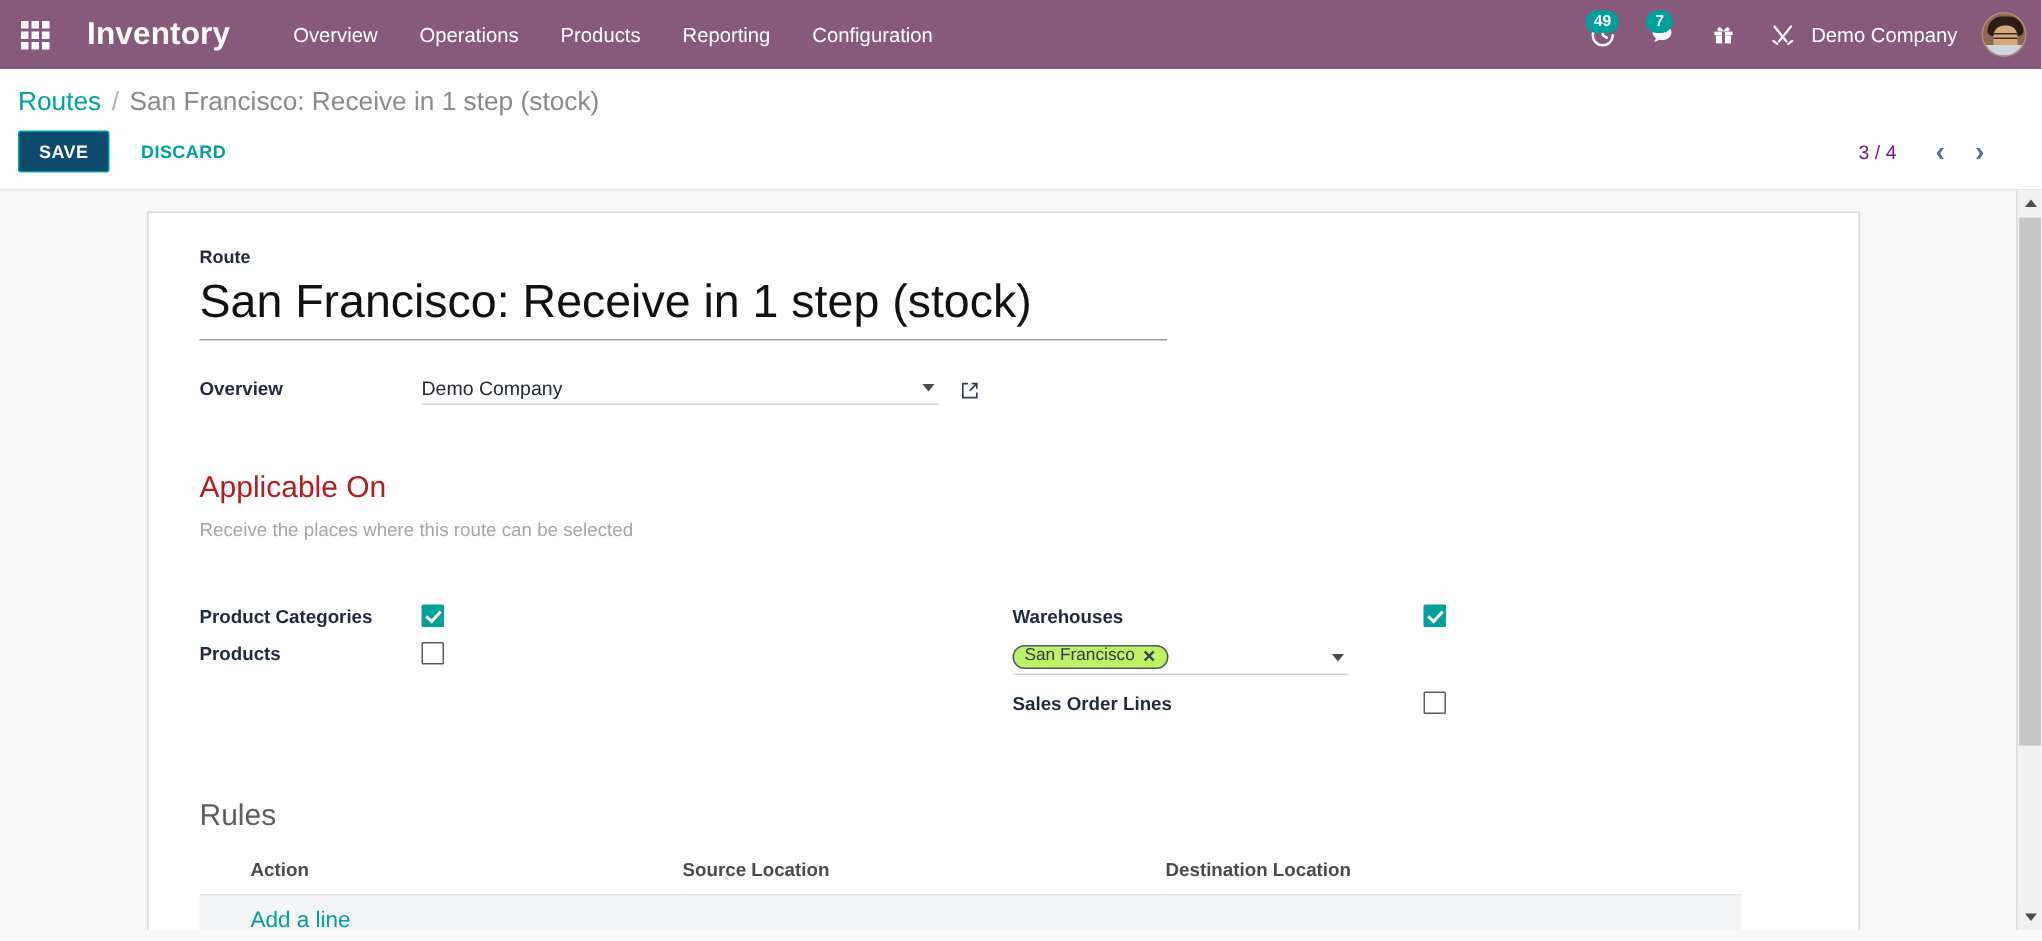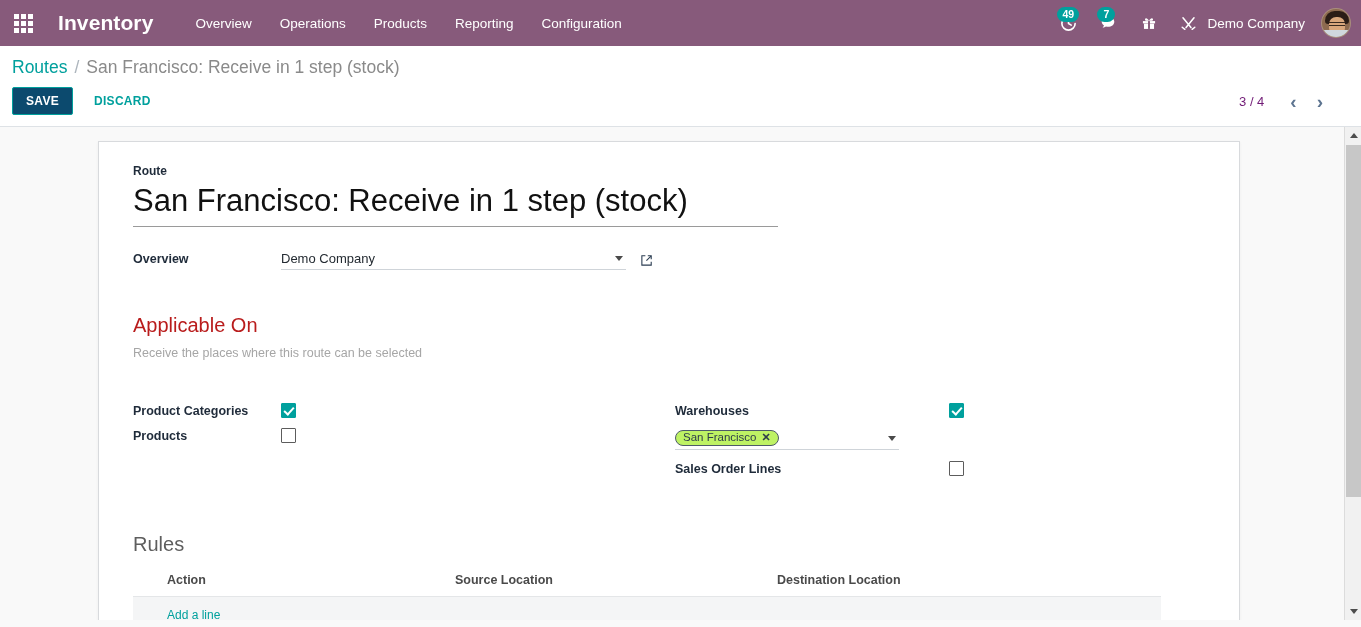--- a/index.html
+++ b/index.html
@@ -392,21 +392,21 @@
   .rules-table th.c1 { width: 322px; padding-left: 34px; }
   .rules-table th.c2 { width: 322px; }
   .rules-table th.c3 { width: 384px; }
   .add-line-row td {
     background: #f4f5f6;
     padding: 8px 0 9px 0;
     border-bottom: 1px solid #e4e6e8;
   }
   .add-line {
     color: #00A09D;
-    font-size: 12px;
+    font-size: 15px;
     padding-left: 34px;
     cursor: pointer;
     margin-top: 42px;
   }
 
   
   .scrollbar {
     position: absolute;
     top: 0; right: 0;
     width: 17px;

